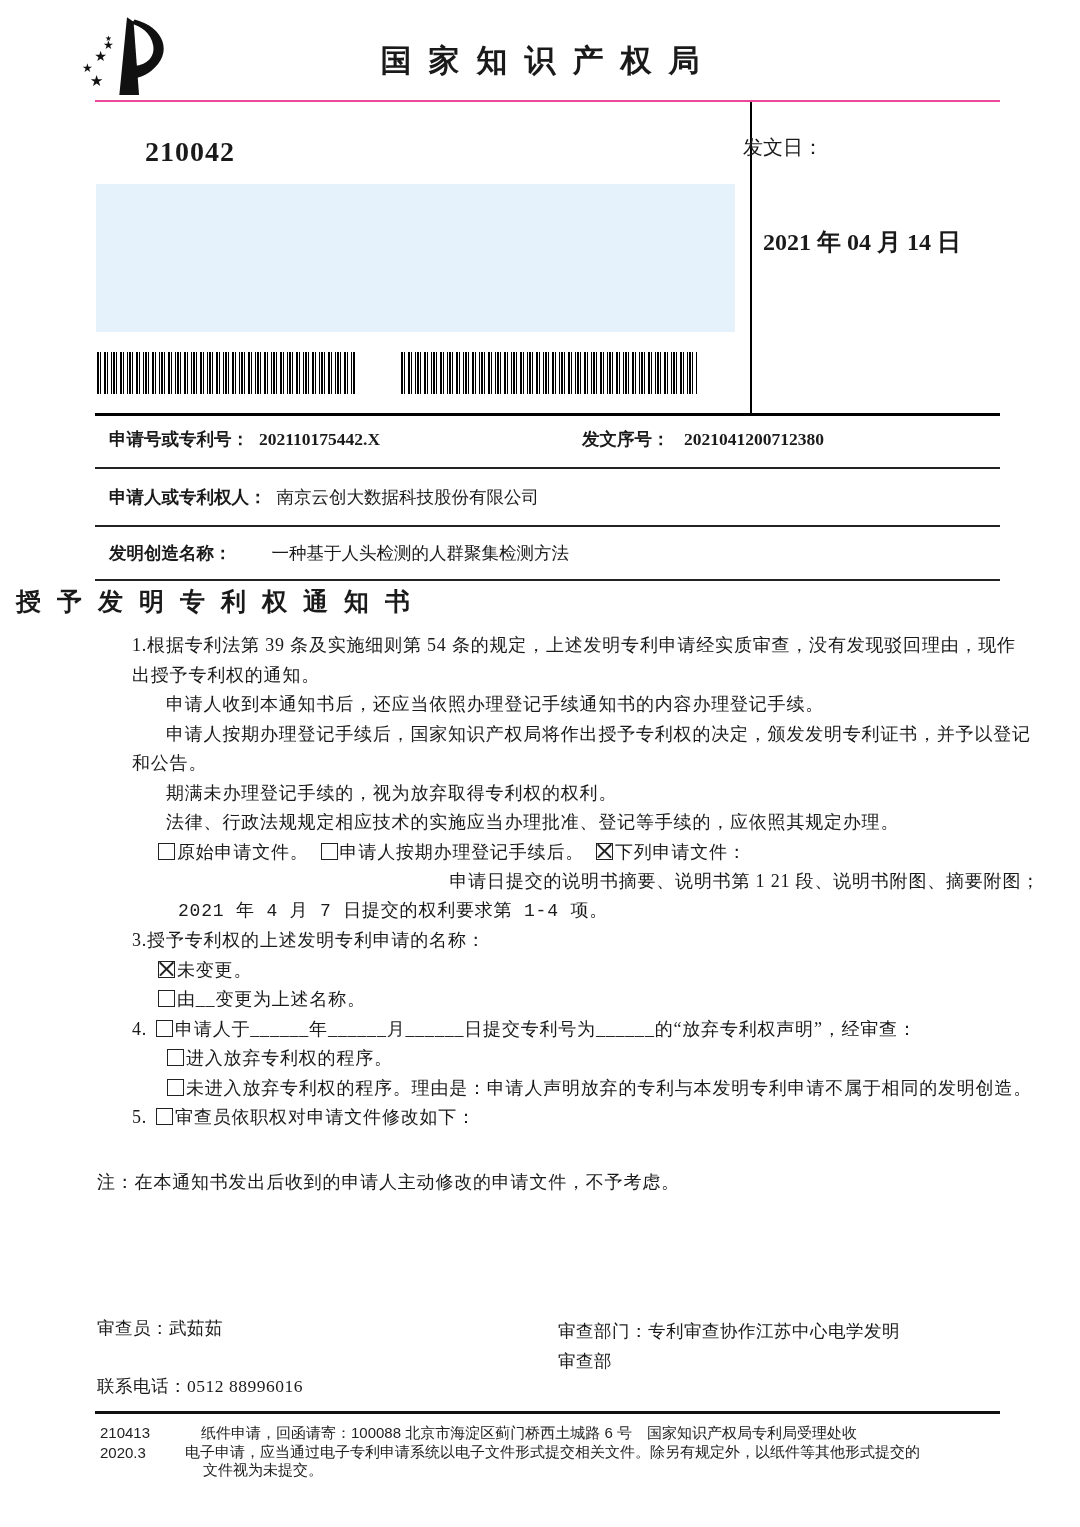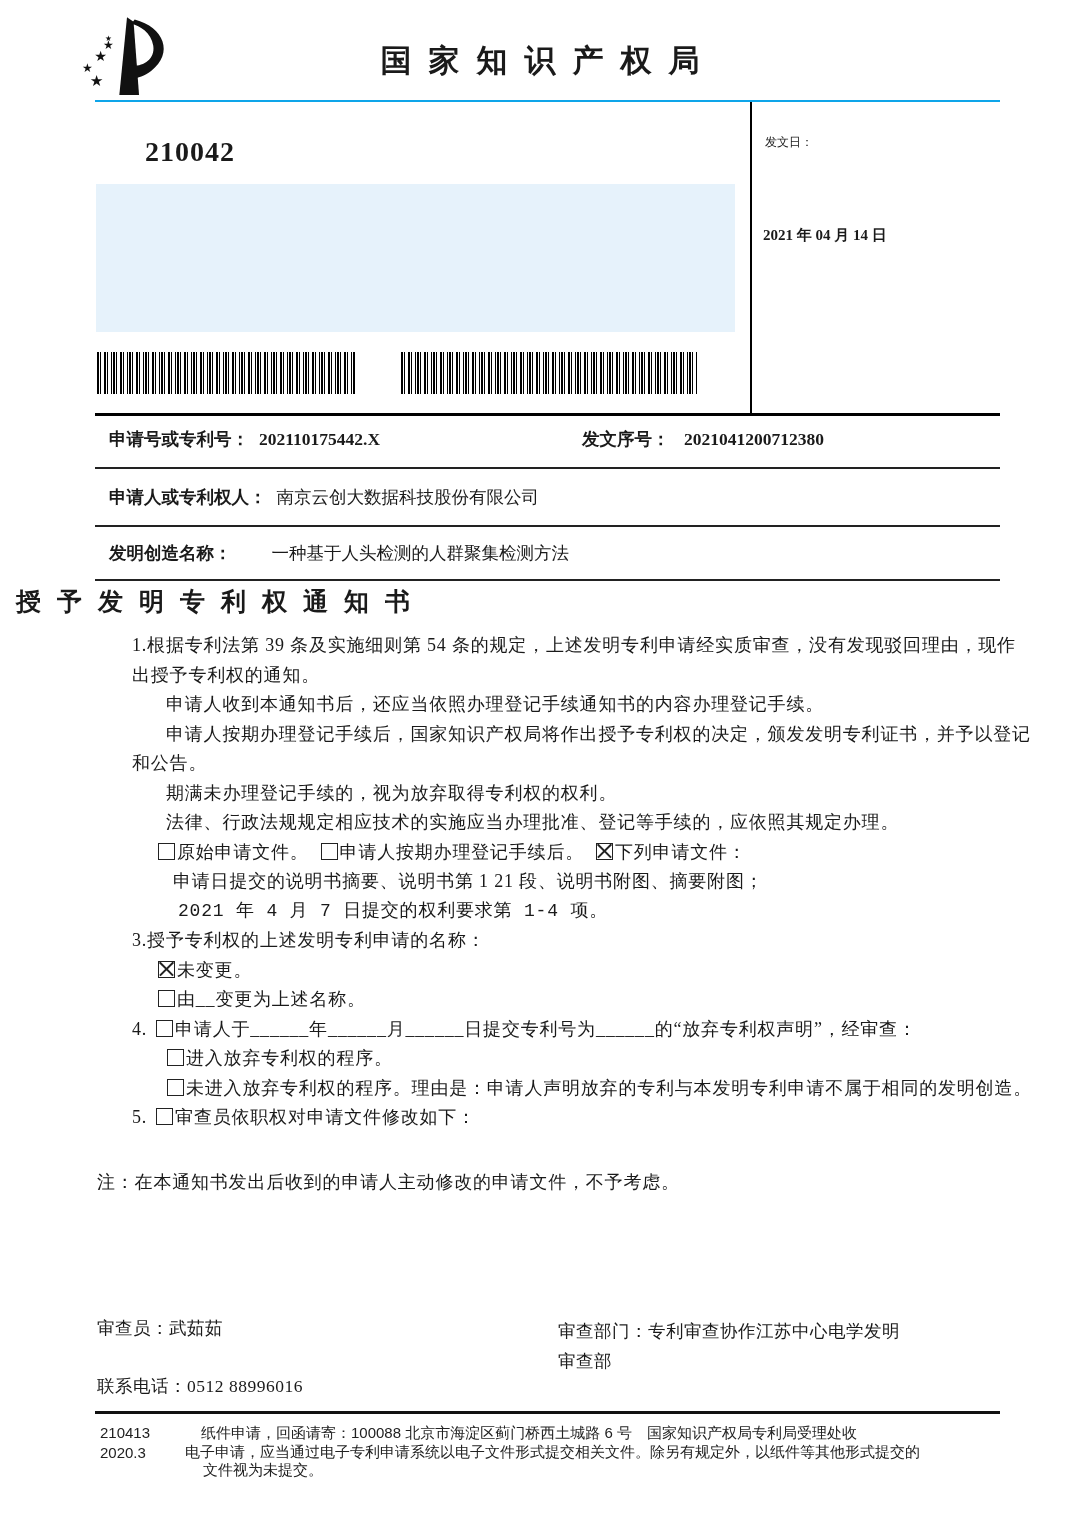--- a/index.html
+++ b/index.html
@@ -10,38 +10,38 @@
   }
   
   .logo{position:absolute; left:72px; top:14px; width:110px; height:104px;}
   .agency-title{
     position:absolute; left:0; top:40px; width:100%; text-align:center;
     font-size:31px; font-weight:bold; letter-spacing:17px; text-indent:17px;
   }
   
   .info-box{
     position:absolute; left:95px; top:100px; width:905px; height:311px;
-    border-top:2px solid #0ea5e9; border-bottom:3px solid #000;
+    border-top:2px solid #ec4899; border-bottom:3px solid #000;
   }
   .info-vline{position:absolute; left:655px; top:0; width:2px; height:100%; background:#000;}
   .doc-code{position:absolute; left:50px; top:34px; font-size:28px; font-weight:bold; letter-spacing:1px;}
   .address-box{position:absolute; left:1px; top:82px; width:639px; height:148px; background:#e6f2fb;}
   .barcode{
     position:absolute; top:250px; height:42px;
     background:repeating-linear-gradient(90deg,
       #000 0,#000 2px,#fff 2px,#fff 3px,
       #000 3px,#000 4px,#fff 4px,#fff 7px,
       #000 7px,#000 9px,#fff 9px,#fff 10px,
       #000 10px,#000 11px,#fff 11px,#fff 14px,
       #000 14px,#000 15px,#fff 15px,#fff 16px);
   }
   .barcode.bc1{left:2px; width:258px;}
   .barcode.bc2{left:306px; width:296px;}
-  .issue-label{position:absolute; left:670px; top:32px; font-size:12px;}
-  .issue-date{position:absolute; left:668px; top:124px; font-size:15px; font-weight:bold;}
+  .issue-label{position:absolute; left:648px; top:32px; font-size:20px;}
+  .issue-date{position:absolute; left:668px; top:124px; font-size:24px; font-weight:bold;}
   
   .frow{
     position:absolute; left:95px; width:905px; display:flex; align-items:center;
     border-bottom:2px solid #222; font-size:17.5px;
   }
   .frow .lbl{font-weight:bold;}
   .frow .val{margin-left:10px;}
   .frow1{top:411px; height:56px;}
   .frow1 .val{font-weight:bold;}
   .frow2{top:469px; height:56px;}
@@ -57,21 +57,21 @@
   }
   
   .body{
     position:absolute; left:95px; top:631px; width:908px;
     font-size:18px; line-height:29.5px; letter-spacing:0.8px;margin-left:37px;
   }
   .line{white-space:nowrap;}
   .ind1{padding-left:34px;}
   .ind-a{padding-left:26px;}
   .ind-b{padding-left:35px;}
-  .ind-f1{padding-left:41px;}
+  .ind-f1{padding-left:41px;text-align:right;}
   .ind-f2{padding-left:46px;font-family:Liberation Mono, monospace;}
   .cb{
     display:inline-block; width:15px; height:15px; border:1.6px solid #222;
     vertical-align:-2px; margin-right:2px; position:relative; background:#fff;
   }
   .cb.checked::before,.cb.checked::after{
     content:""; position:absolute; left:-2px; top:6.5px; width:19px; height:1.6px; background:#222;
   }
   .cb.checked::before{transform:rotate(45deg);}
   .cb.checked::after{transform:rotate(-45deg);}

